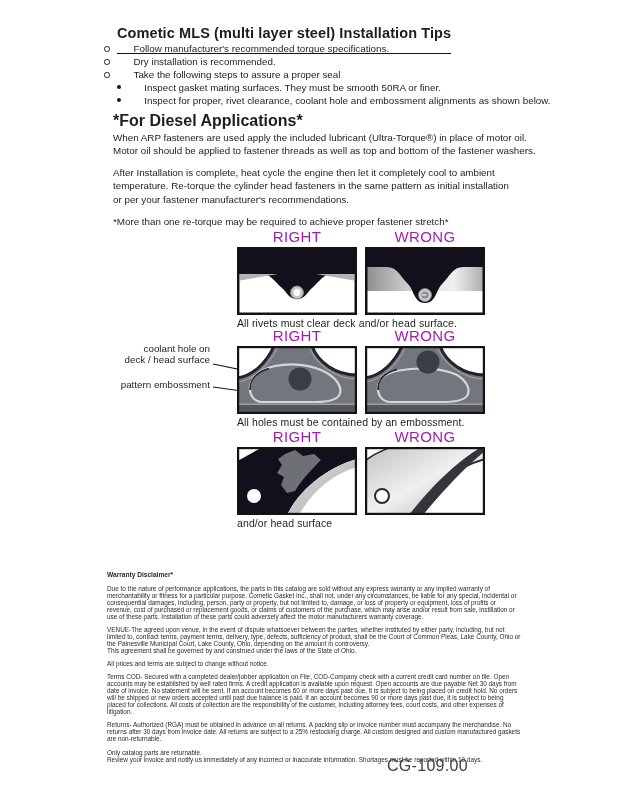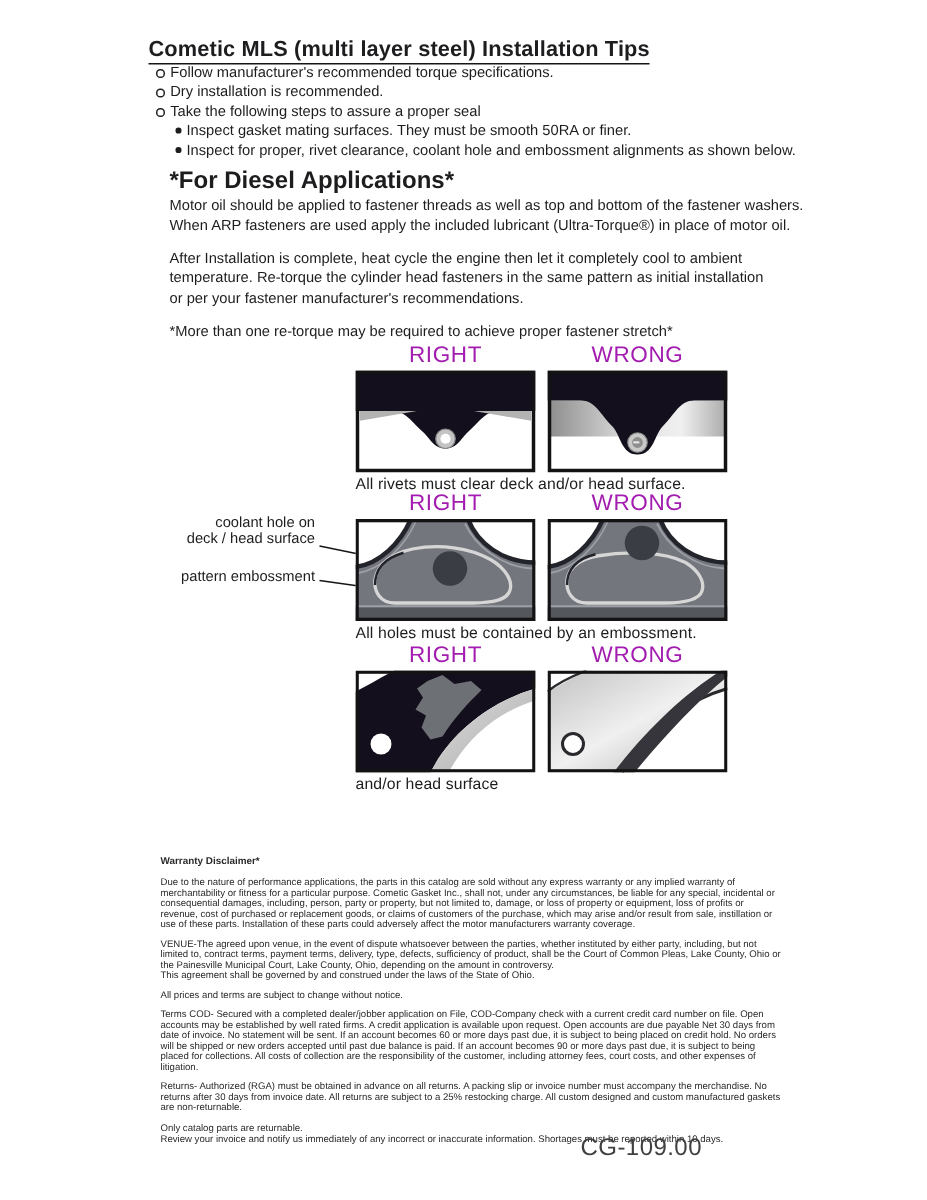--- a/index.html
+++ b/index.html
@@ -1,26 +1,26 @@
 <!DOCTYPE html>
 <html><head>
 <meta charset="utf-8">
 <style>
   html,body { margin:0; padding:0; background:#ffffff; }
   .page {
     position:relative; width:618px; height:800px; background:#ffffff;
     font-family:"Liberation Sans", sans-serif; color:#1d1d1f; overflow:hidden;
   }
   .title {
-    position:absolute; left:99px; top:25px; font-size:14.5px; font-weight:bold;
-    letter-spacing:0.1px; padding-bottom:1px; border-bottom:1.6px solid #151515;
+    position:absolute; left:117px; top:25px; font-size:14.5px; font-weight:bold;
+    letter-spacing:0.1px; padding-bottom:12px; border-bottom:1.6px solid #151515;
     white-space:nowrap;
   }
   .bullets { position:absolute; left:104px; top:42px; font-size:9.8px; line-height:13px; }
-  .b-row { display:flex; align-items:flex-start; white-space:nowrap; }
+  .b-row { display:flex; align-items:flex-start; white-space:nowrap;gap:20px; }
   .b-dot-o { width:3.5px; height:3.5px; border:1px solid #222; border-radius:50%; margin:4px 4px 0 0; flex:none; }
   .b-dot-f { width:3.8px; height:3.8px; background:#1d1d1f; border-radius:50%; margin:4.2px 3.5px 0 0; flex:none; }
   .sub { margin-left:13px; }
   .diesel-h { position:absolute; left:113px; top:112px; font-size:16px; font-weight:bold; white-space:nowrap; }
   .p-lines { position:absolute; left:113px; font-size:9.8px; line-height:13.4px; white-space:nowrap; }
   #para1 { top:131px; } #para2 { top:166px; } #para3 { top:215px; }
   .drow { position:absolute; left:237px; width:248px; }
   #row1 { top:228px; } #row2 { top:327px; } #row3 { top:428px; }
   .dlabels { display:flex; gap:8px; font-size:15px; letter-spacing:0.4px; color:#a21caf; margin-bottom:2px; }
   .dlabels span { width:120px; text-align:center; }
@@ -62,22 +62,22 @@
     </div>
     <div class="b-row sub">
       <span class="b-dot-f"></span>
       <span>Inspect for proper, rivet clearance, coolant hole and embossment alignments as shown below.</span>
     </div>
   </div>
 
   <div class="diesel-h">*For Diesel Applications*</div>
 
   <div class="p-lines" id="para1">
+    <div>When ARP fasteners are used apply the included lubricant (Ultra-Torque®) in place of motor oil.</div>
     <div>Motor oil should be applied to fastener threads as well as top and bottom of the fastener washers.</div>
-    <div>When ARP fasteners are used apply the included lubricant (Ultra-Torque®) in place of motor oil.</div>
   </div>
   <div class="p-lines" id="para2">
     <div>After Installation is complete, heat cycle the engine then let it completely cool to ambient</div>
     <div>temperature. Re-torque the cylinder head fasteners in the same pattern as initial installation</div>
     <div>or per your fastener manufacturer's recommendations.</div>
   </div>
   <div class="p-lines" id="para3">
     <div>*More than one re-torque may be required to achieve proper fastener stretch*</div>
   </div>
 

